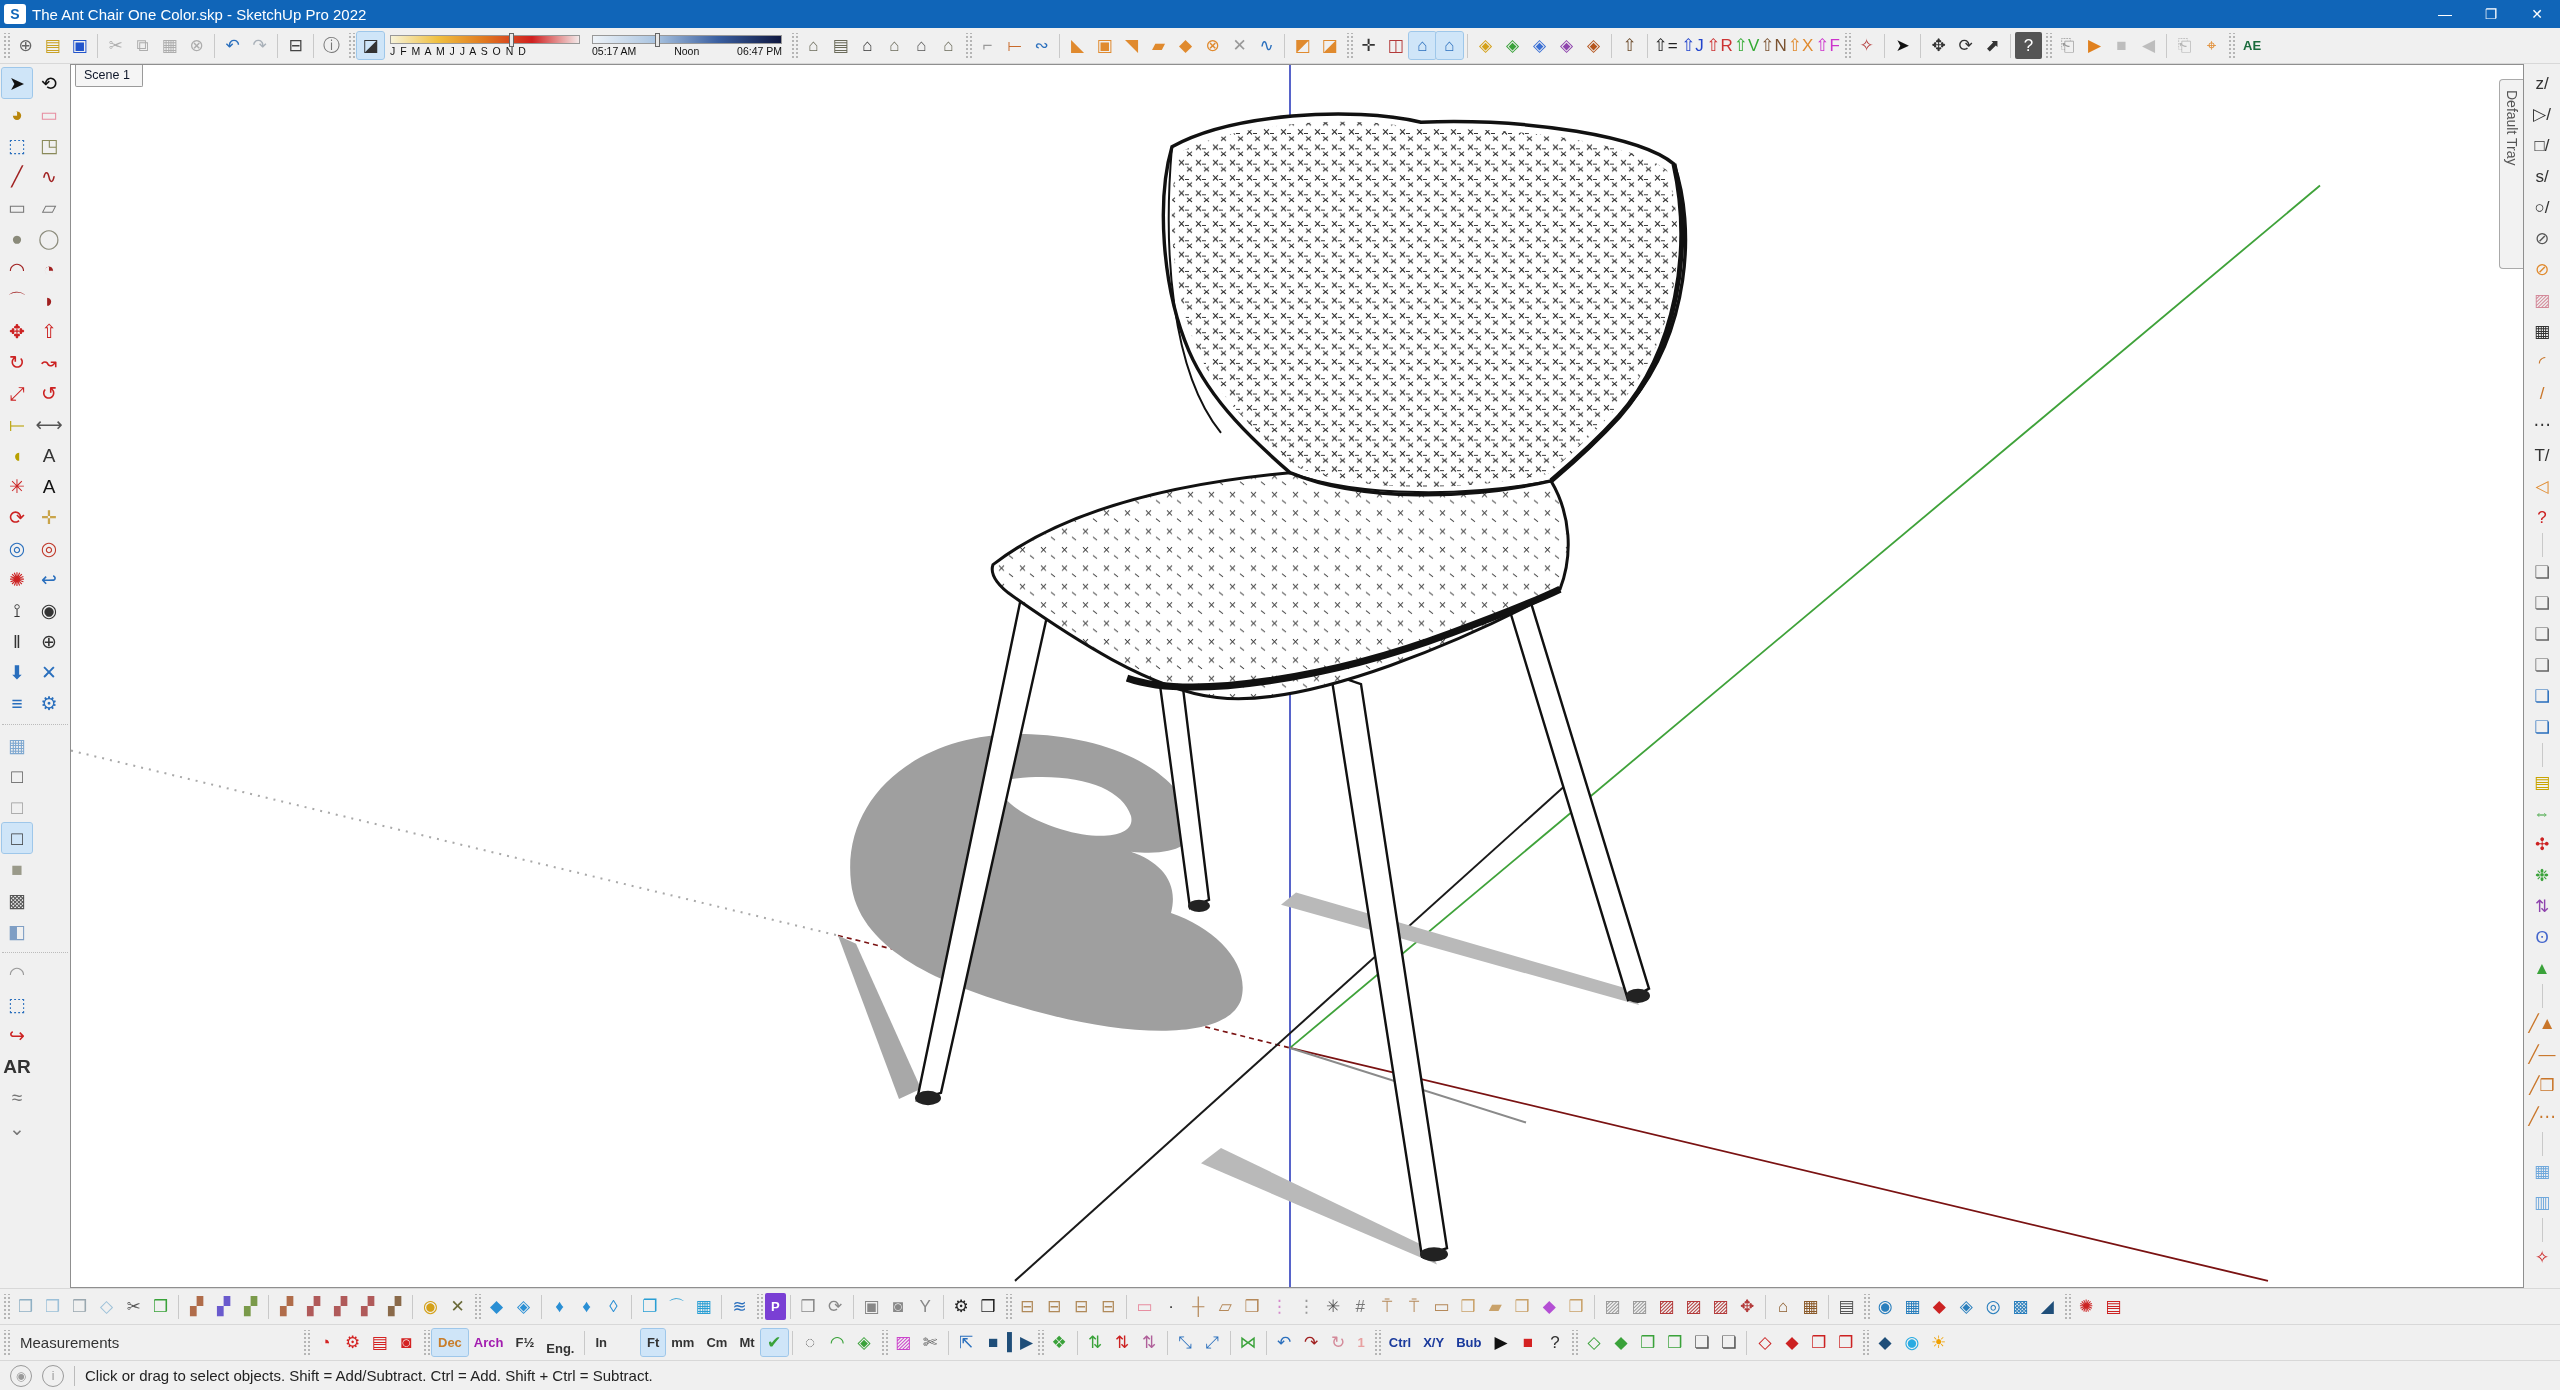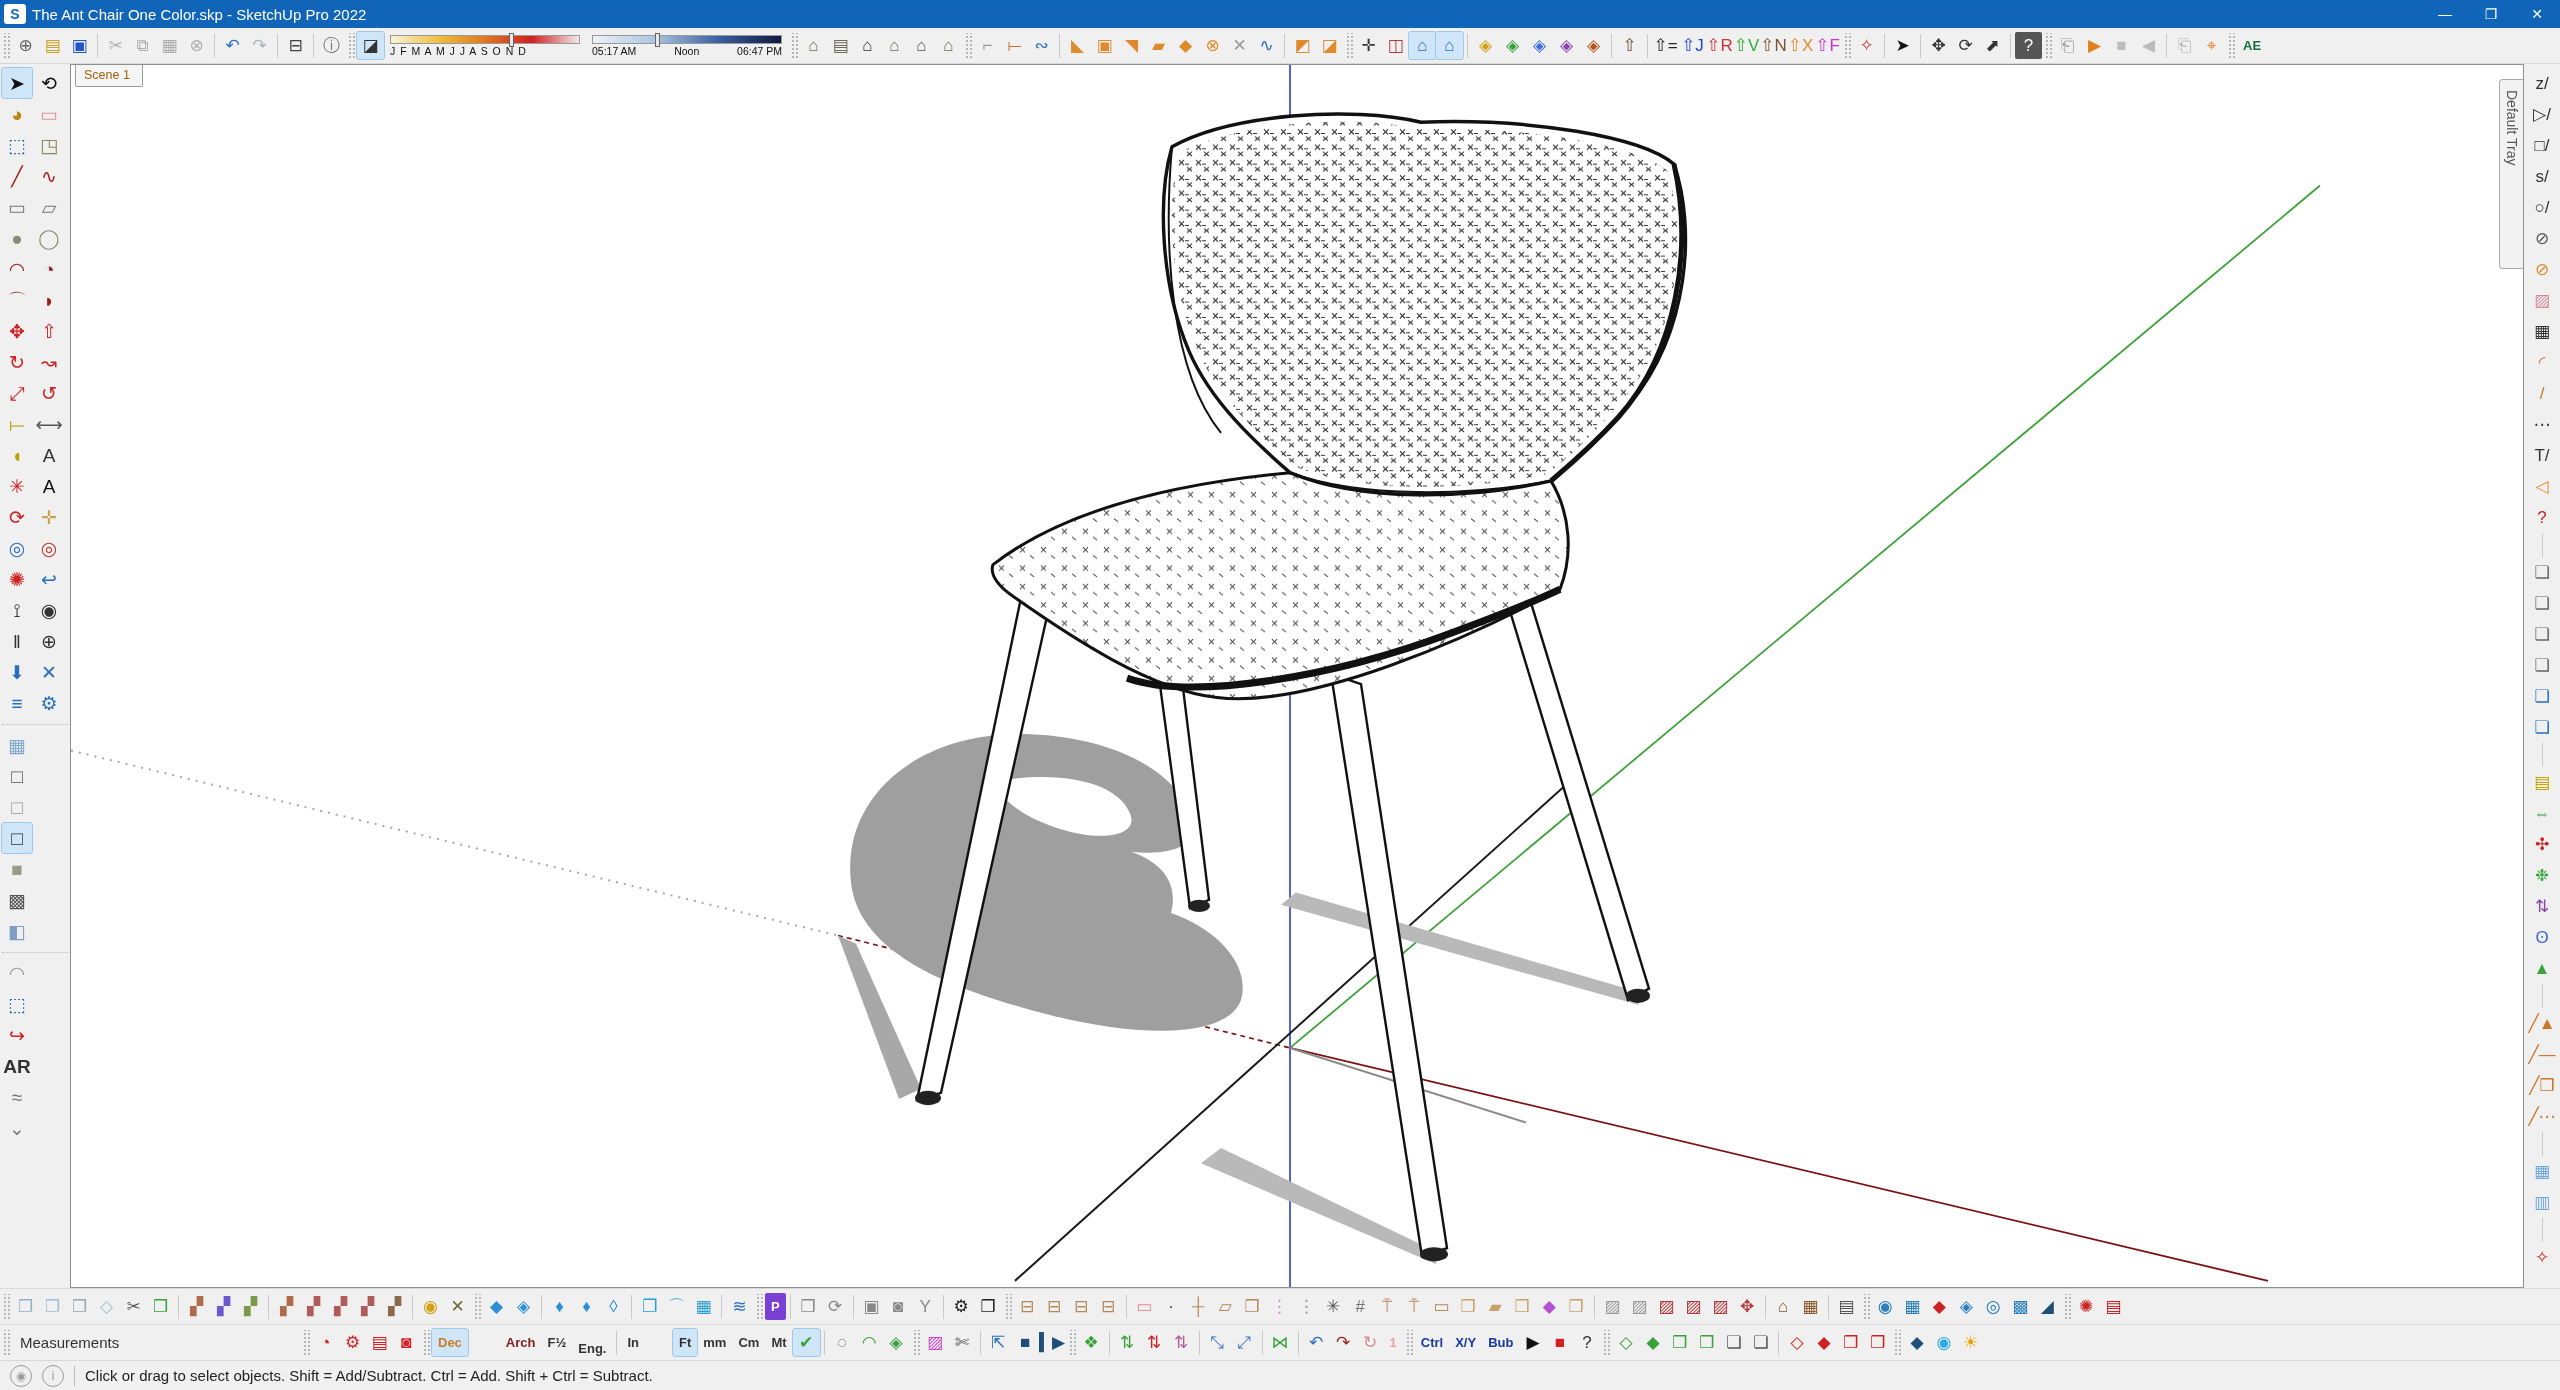--- a/index.html
+++ b/index.html
@@ -54,21 +54,21 @@
     border-top:1px dotted #bbb; padding-top:5px; }
   .left-single .ti { width:30px; height:30px; font-size:19px; }
 
   .right-col { width:36px; background:#f0f0f0; padding:4px 2px; flex:0 0 auto;
     display:flex; flex-direction:column; align-items:center; }
   .right-col .ti { width:30px; height:31px; font-size:17px; }
 
   .viewport { flex:1 1 auto; position:relative; background:#fff;
     border:1px solid #8f8f8f; min-width:0; }
   .scene-tab { position:absolute; top:0; left:4px; background:#f5f5f5; border:1px solid #9a9a9a;
-    border-top:none; font-size:12.5px; color:#a16207; padding:3px 12px 4px 8px; z-index:5;
+    border-top:none; font-size:12.5px; color:#0f172a; padding:3px 12px 4px 8px; z-index:5;
     border-radius:0 0 2px 2px; }
   .tray-tab { position:absolute; top:14px; right:0; width:24px; height:190px; background:#f2f2f2;
     border:1px solid #aaa; border-right:none; border-radius:4px 0 0 4px; z-index:5;
     display:flex; align-items:flex-start; justify-content:center; }
   .tray-tab span { writing-mode:vertical-rl; font-size:14px; color:#555; padding-top:10px; }
   .scene-svg { position:absolute; inset:0; width:100%; height:100%; }
 
   
   .tb-bottom { height:36px; border-top:1px solid #d8d8d8; }
   .measure-strip { display:flex; align-items:center; width:300px; flex:0 0 auto; }
@@ -481,21 +481,21 @@
       <div class="measure-box"></div>
     </div>
     <span style="display:flex;align-items:center;">
         <div class="handle"></div>
         <span class="ti" style="color: rgb(212, 34, 34);">◔</span>
         <span class="ti" style="color: rgb(212, 34, 34);">⚙</span>
         <span class="ti" style="color: rgb(212, 34, 34);">▤</span>
         <span class="ti" style="color: rgb(212, 34, 34);">◙</span>
         <div class="handle"></div>
         <span class="ti chip sel" style="color: rgb(200, 125, 42);">Dec</span>
-        <span class="ti chip" style="color: #7f1d1d; margin-left: 32px;">Arch</span>
+        <span class="ti chip" style="color: #a21caf;">Arch</span>
         <span class="ti chip" style="color: rgb(51, 51, 51);">F½</span>
         <span class="ti chip" style="color: rgb(51, 51, 51); margin-top: 12px;">Eng.</span>
         <div class="sep"></div>
         <span class="ti chip" style="color: rgb(51, 51, 51);">In</span>
         <span class="ti chip sel" style="color: rgb(51, 51, 51); margin-left: 28px;">Ft</span>
         <span class="ti chip" style="color: rgb(51, 51, 51);">mm</span>
         <span class="ti chip" style="color: rgb(51, 51, 51);">Cm</span>
         <span class="ti chip" style="color: rgb(51, 51, 51);">Mt</span>
         <span class="ti sel" style="color: rgb(58, 162, 58);">✔</span>
         <div class="sep"></div>

